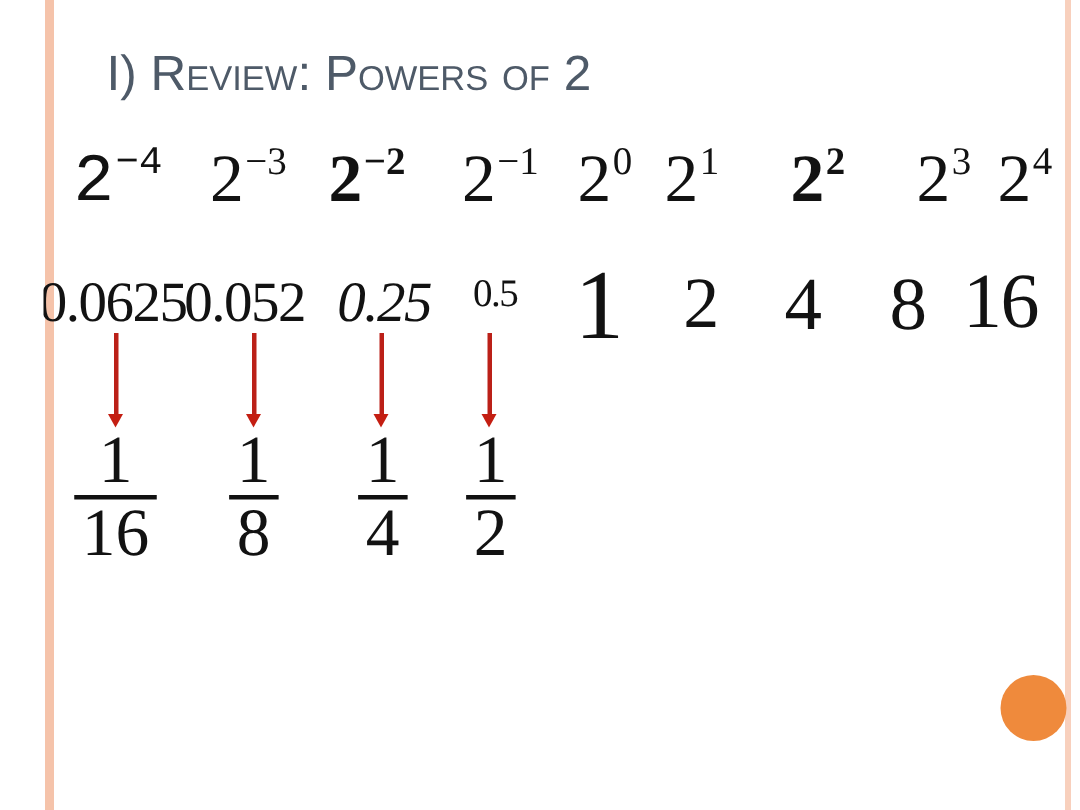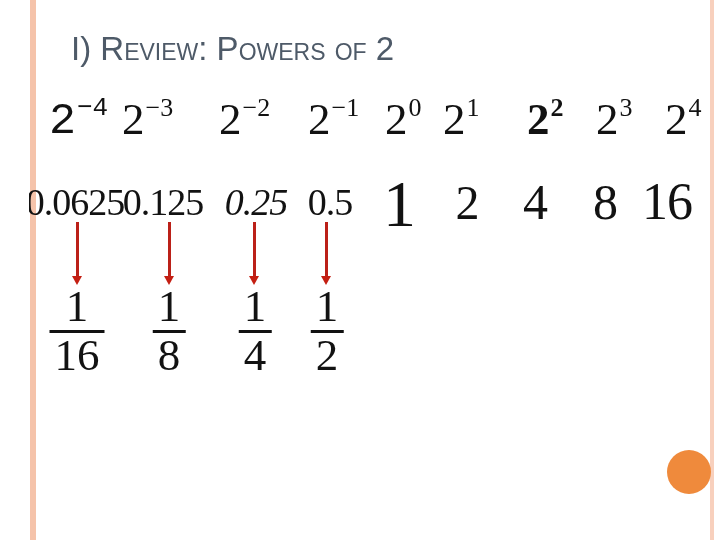--- a/index.html
+++ b/index.html
@@ -26,30 +26,30 @@
     font-family:"Liberation Sans", sans-serif;
     font-variant:small-caps;
     font-size:33px; line-height:1.1;
     color:#4e5a68; letter-spacing:0px;
     white-space:nowrap;
   }
 
   
   .power { position:absolute; top:95px; font-size:45px; line-height:1; white-space:nowrap; }
   .pexp  { font-size:26px; vertical-align:18px; letter-spacing:0; margin-left:1px; }
-  .p0 { left:20px;font-family:Liberation Mono, monospace; }  .p1 { left:93px; } .p2 { left:190px; }
+  .p0 { left:20px;font-family:Liberation Mono, monospace; }  .p1 { left:111px; } .p2 { left:190px;font-weight:bold; }
   .p3 { left:279px; } .p4 { left:356px; } .p5 { left:414px; }
-  .p6 { left:498px;font-weight:bold; } .p7 { left:567px; } .p8 { left:636px;font-family:Liberation Serif, serif; }
+  .p6 { left:498px;font-weight:bold; } .p7 { left:582px; } .p8 { left:636px;font-family:Liberation Serif, serif; }
 
   
   .value { position:absolute; line-height:1; text-align:center; letter-spacing:-1px; white-space:nowrap; }
   .v0 { left:-9px;  width:110px; top:183px; font-size:38px; }
   .v1 { left:89px;  width:90px;  top:183px; font-size:38px; }
   .v2 { left:187px; width:80px;  top:183px; font-size:38px;font-style:italic; }
-  .v3 { left:266px; width:70px;  top:183px; font-size:38px; }
+  .v3 { left:266px; width:70px;  top:183px; font-size:26px; }
   .v4 { left:340px; width:60px;  top:171px; font-size:66px; }
   .v5 { left:408px; width:60px;  top:179px; font-size:48px; }
   .v6 { left:476px; width:60px;  top:177px; font-size:50px; }
   .v7 { left:546px; width:60px;  top:177px; font-size:50px; }
   .v8 { left:598px; width:80px;  top:176px; font-size:52px; }
 
   
   .arrow { position:absolute; top:222px; width:10px; height:63px; }
   .a0 { left:43px; } .a1 { left:135px; } .a2 { left:220px; } .a3 { left:292px; }
   .arrow-line {
@@ -98,21 +98,21 @@
     <div class="power p3"><span>2</span><sup class="pexp">−1</sup></div>
     <div class="power p4"><span>2</span><sup class="pexp">0</sup></div>
     <div class="power p5"><span>2</span><sup class="pexp">1</sup></div>
     <div class="power p6"><span>2</span><sup class="pexp">2</sup></div>
     <div class="power p7"><span>2</span><sup class="pexp">3</sup></div>
     <div class="power p8"><span>2</span><sup class="pexp">4</sup></div>
   </div>
 
   <div>
     <div class="value v0">0.0625</div>
-    <div class="value v1">0.125</div>
+    <div class="value v1">0.052</div>
     <div class="value v2">0.25</div>
     <div class="value v3">0.5</div>
     <div class="value v4">1</div>
     <div class="value v5">2</div>
     <div class="value v6">4</div>
     <div class="value v7">8</div>
     <div class="value v8">16</div>
   </div>
 
   <div class="arrow a0">

